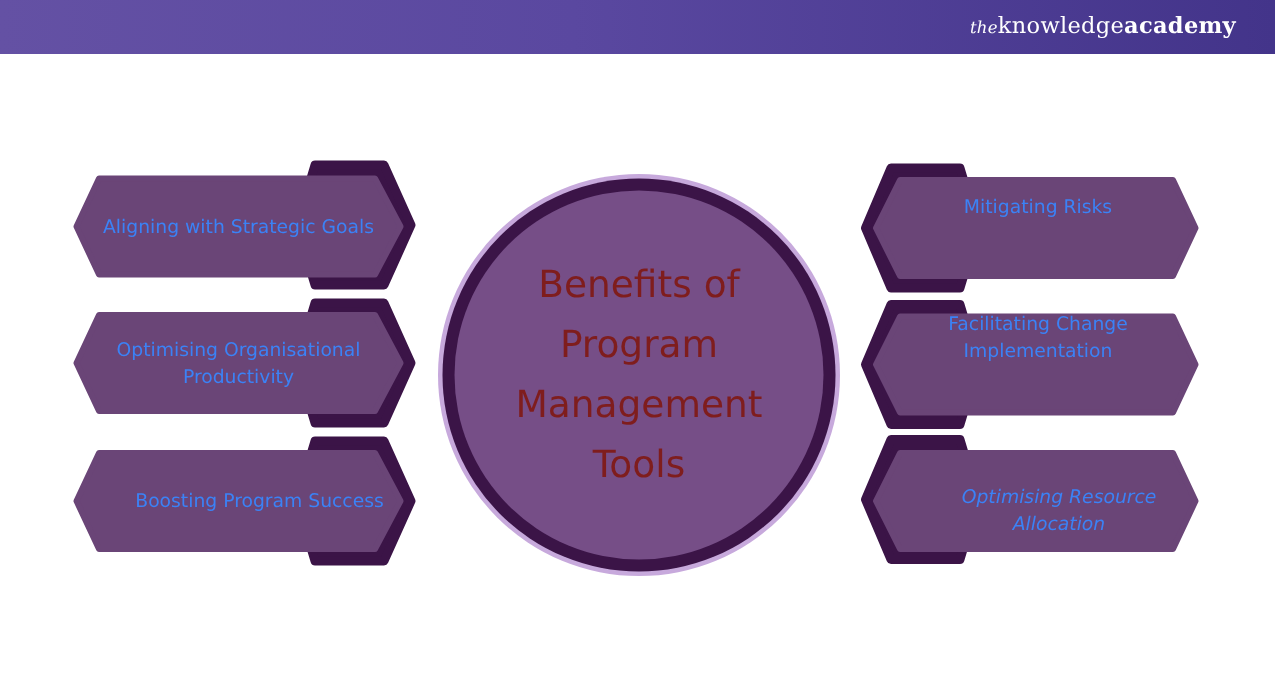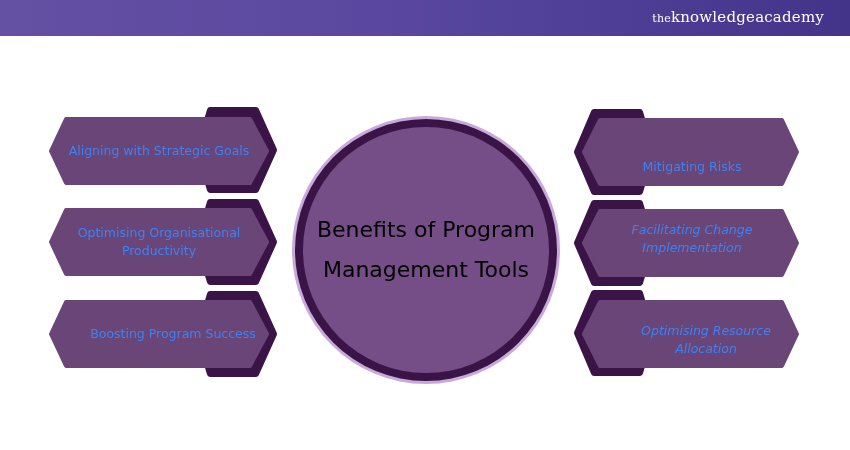--- a/index.html
+++ b/index.html
@@ -10,31 +10,31 @@
   }
   .header {
     position: absolute; left: 0; top: 0; width: 850px; height: 36px;
     background: linear-gradient(90deg, #6451a4 0%, #5a48a0 45%, #43348a 100%);
   }
   .logo {
     position: absolute; right: 26px; top: 8px;
     font-family: "DejaVu Serif", serif; color: #ffffff; font-size: 15px;
     letter-spacing: 0.2px; white-space: nowrap;
   }
-  .logo .the { font-size: 11px; }
-  .logo .acad { font-weight: normal; }
+  .logo .the { font-style: italic; font-size: 11px; }
+  .logo .acad { font-weight: bold; }
   svg.diagram { position: absolute; left: 0; top: 0; }
   .label {
     position: absolute; color: #3b82f6; text-align: center;
     font-family: "DejaVu Sans", sans-serif; font-size: 12.5px; line-height: 18px;
     display: flex; align-items: center; justify-content: center;
   }
   .center-title {
     position: absolute; left: 316px; top: 160px; width: 220px; height: 180px;
-    color: #000000; text-align: center; font-size: 22px; line-height: 40px;
+    color: #7f1d1d; text-align: center; font-size: 25px; line-height: 40px;
     display: flex; align-items: center; justify-content: center;
     font-family: "DejaVu Sans", sans-serif;
   }
 </style>
 </head>
 <body>
 
 <div class="header">
   <div class="logo">
     <span class="the">the</span><span>knowledge</span><span class="acad">academy</span>
@@ -77,15 +77,15 @@
     <polygon points="600,302 782,302 797,334 782,366 600,366 584,334" fill="#6a4577" stroke="#6a4577" stroke-width="4" stroke-linejoin="round"></polygon>
   </g>
 </svg>
 
 <div class="center-title">Benefits of Program Management Tools</div>
 
 <div class="label" style="left:66px; top:124px; width:186px; height:54px;">Aligning with Strategic Goals</div>
 <div class="label" style="left:62px; top:215px; width:194px; height:54px;">Optimising Organisational Productivity</div>
 <div class="label" style="left:90px; top:307px; width:166px; height:54px;">Boosting Program Success</div>
 
-<div class="label" style="left:610px; top:140px; width:164px; height:54px;text-align:right;">Mitigating Risks</div>
-<div class="label" style="left:610px; top:212px; width:164px; height:54px;font-style:italic;">Facilitating Change Implementation</div>
+<div class="label" style="left:610px; top:111px; width:164px; height:54px;text-align:right;">Mitigating Risks</div>
+<div class="label" style="left:610px; top:198px; width:164px; height:54px;">Facilitating Change Implementation</div>
 <div class="label" style="left:626px; top:313px; width:160px; height:54px;font-style:italic;">Optimising Resource Allocation</div>
 
 </body></html>

